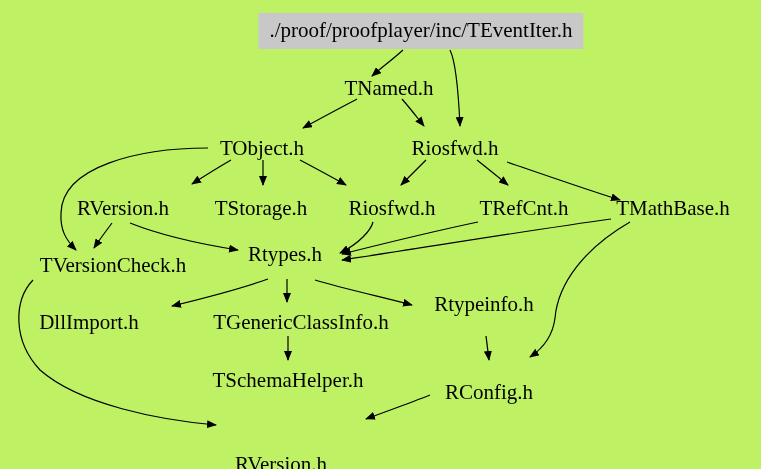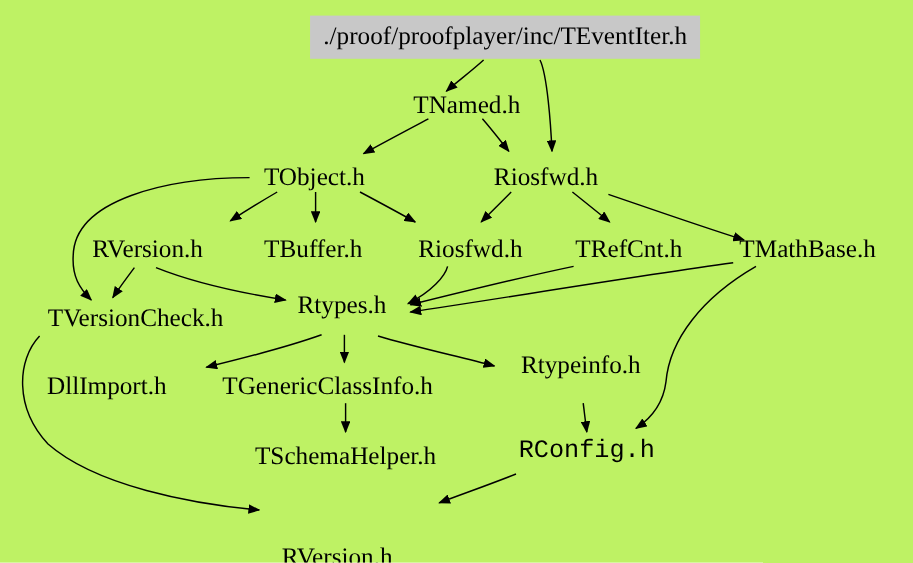--- a/index.html
+++ b/index.html
@@ -74,27 +74,27 @@
         <path d="M 430 395 C 410 403, 390 410, 366 419" fill="none" stroke="#000000" stroke-width="1.2" marker-end="url(#arrowhead)"></path>
       </g>
   </svg>
 
   <div id="nodes-group">
       <div class="node root" style="left: 421px; top: 31px; background: rgb(200, 200, 200); color: rgb(0, 0, 0);">./proof/proofplayer/inc/TEventIter.h</div>
       <div class="node" style="left: 389px; top: 88px; color: rgb(0, 0, 0);">TNamed.h</div>
       <div class="node" style="left: 262px; top: 148px; color: rgb(0, 0, 0);">TObject.h</div>
       <div class="node" style="left: 455px; top: 148px; color: rgb(0, 0, 0);">Riosfwd.h</div>
       <div class="node" style="left: 123px; top: 208px; color: rgb(0, 0, 0);">RVersion.h</div>
-      <div class="node" style="left: 261px; top: 208px; color: rgb(0, 0, 0);">TBuffer.h</div>
+      <div class="node" style="left: 261px; top: 208px; color: rgb(0, 0, 0);">TStorage.h</div>
       <div class="node" style="left: 392px; top: 208px; color: rgb(0, 0, 0);">Riosfwd.h</div>
       <div class="node" style="left: 524px; top: 208px; color: rgb(0, 0, 0);">TRefCnt.h</div>
       <div class="node" style="left: 673px; top: 208px; color: rgb(0, 0, 0);">TMathBase.h</div>
       <div class="node" style="left: 113px; top: 265px; color: rgb(0, 0, 0); text-align: right;">TVersionCheck.h</div>
       <div class="node" style="left: 285px; top: 254px; color: rgb(0, 0, 0);">Rtypes.h</div>
       <div class="node" style="left: 89px; top: 322px; color: rgb(0, 0, 0);">DllImport.h</div>
-      <div class="node" style="left: 273px; top: 322px; color: rgb(0, 0, 0);">TGenericClassInfo.h</div>
+      <div class="node" style="left: 301px; top: 322px; color: rgb(0, 0, 0);">TGenericClassInfo.h</div>
       <div class="node" style="left: 484px; top: 304px; color: rgb(0, 0, 0);">Rtypeinfo.h</div>
       <div class="node" style="left: 288px; top: 380px; color: rgb(0, 0, 0);">TSchemaHelper.h</div>
-      <div class="node" style="left: 489px; top: 376px; color: rgb(0, 0, 0); font-family: Liberation Mono, monospace;">RConfig.h</div>
+      <div class="node" style="left: 489px; top: 392px; color: rgb(0, 0, 0);">RConfig.h</div>
       <div class="node" style="left: 281px; top: 438px; color: rgb(0, 0, 0); margin-top: 26px;">RVersion.h</div>
     </div>
 
 </div>
 
 </body></html>

